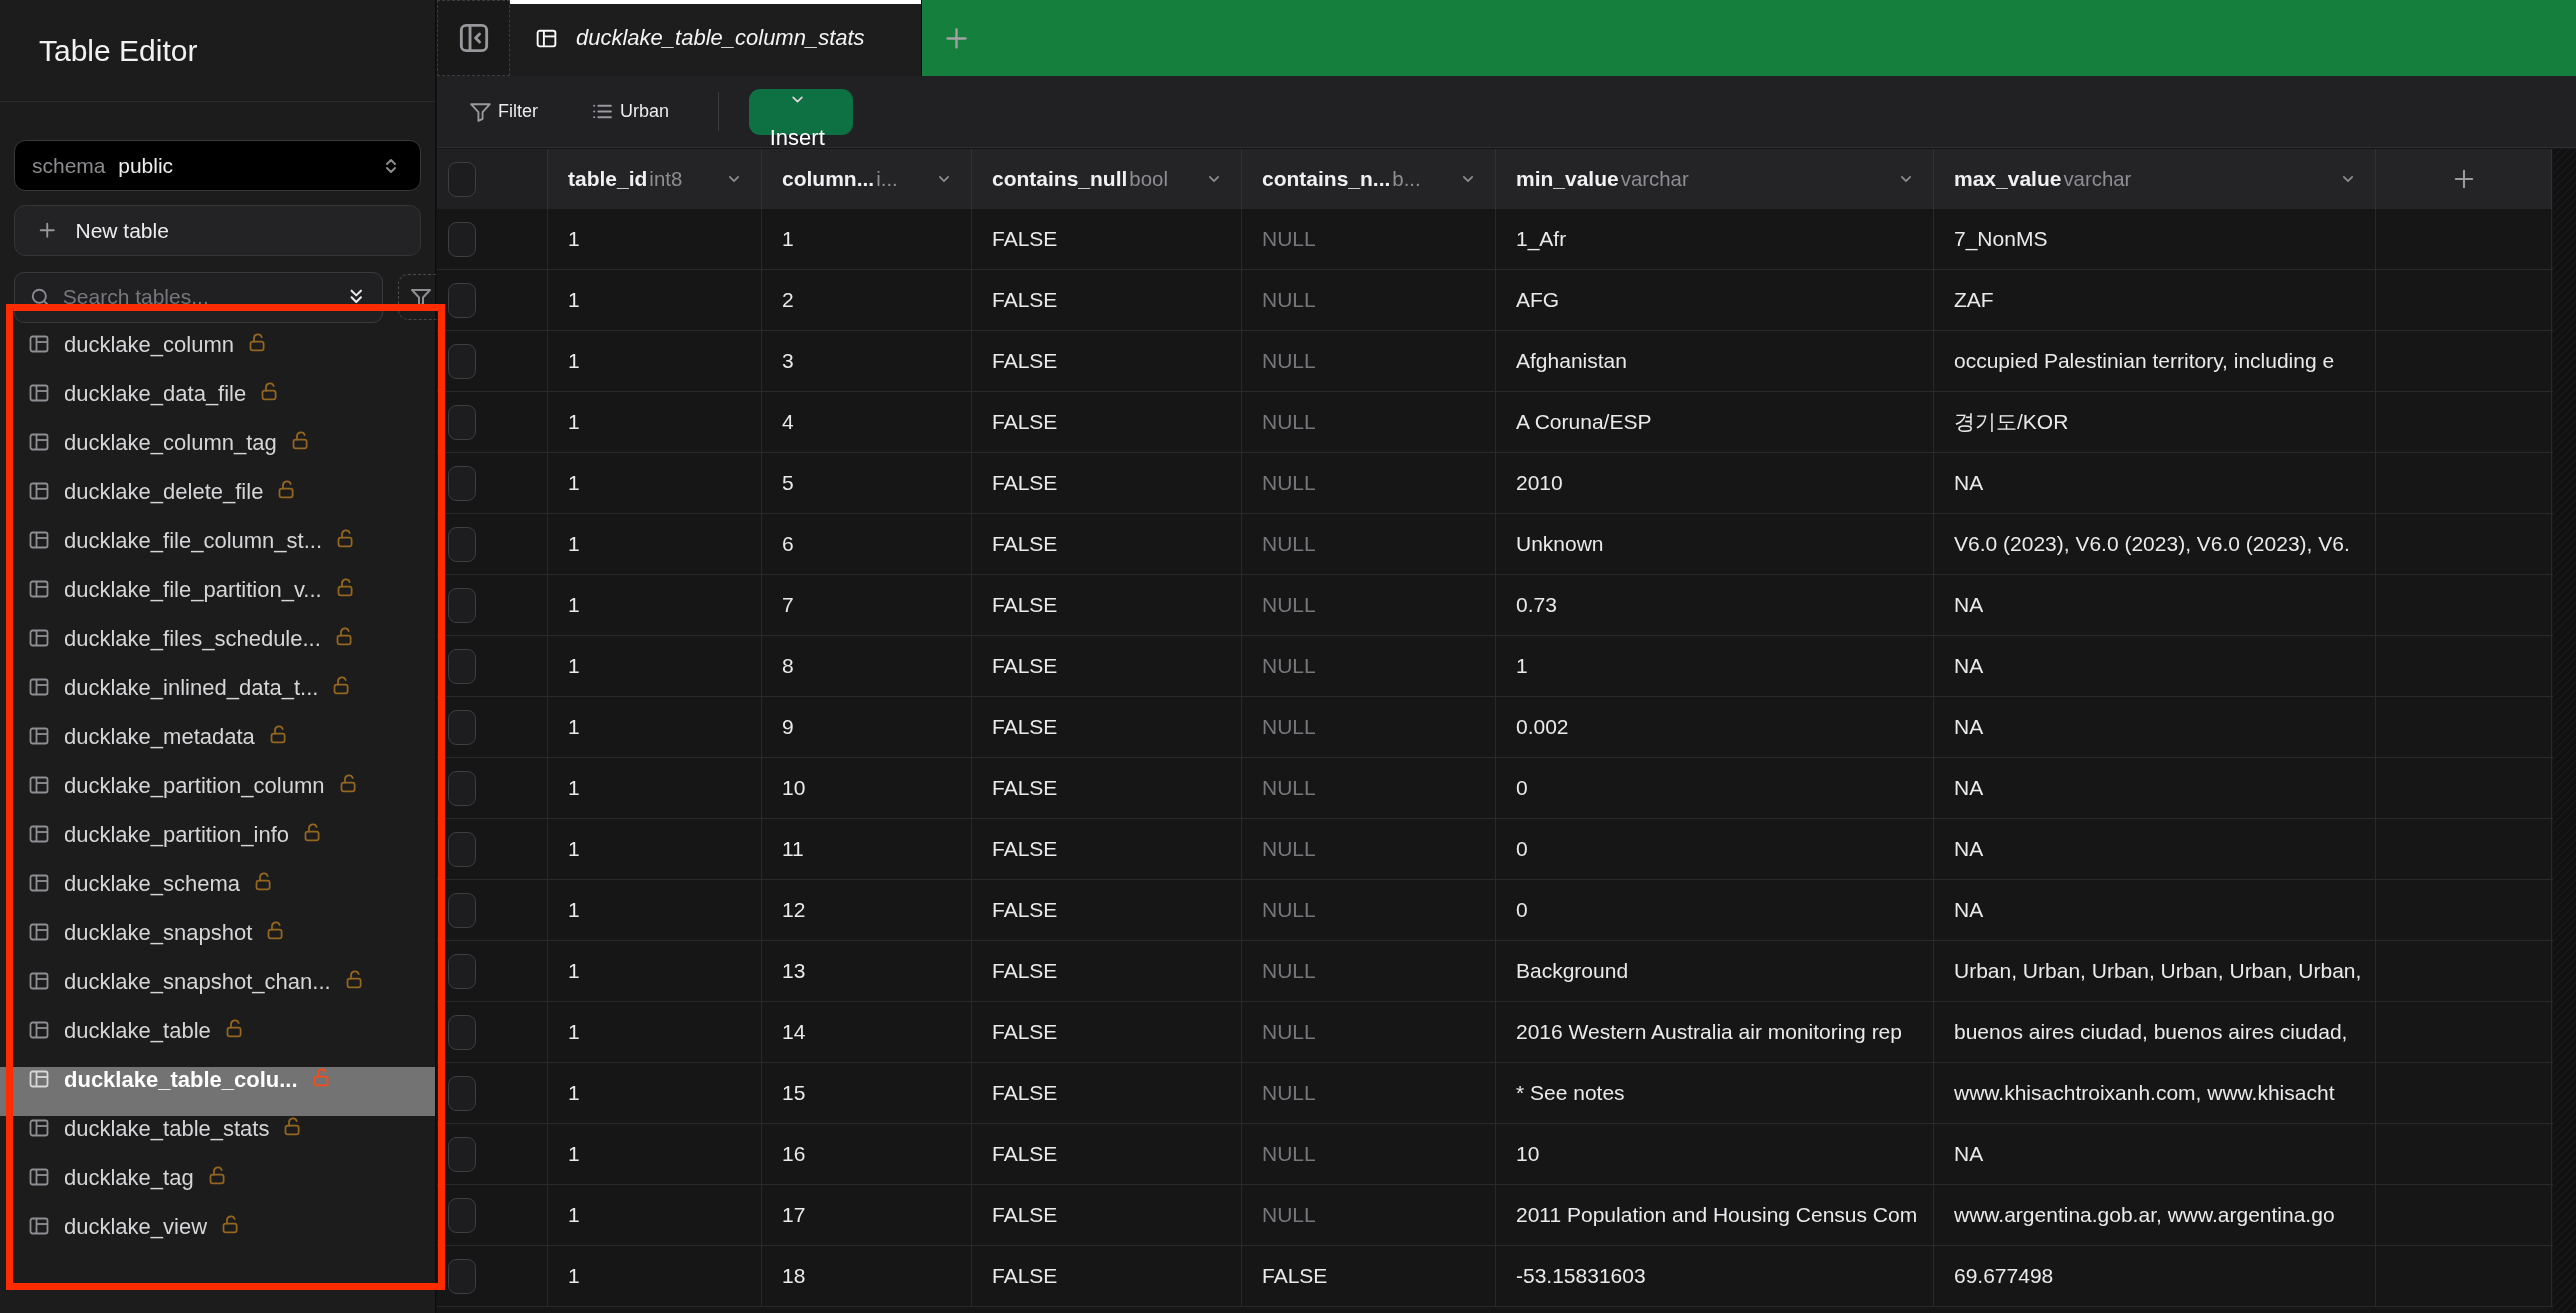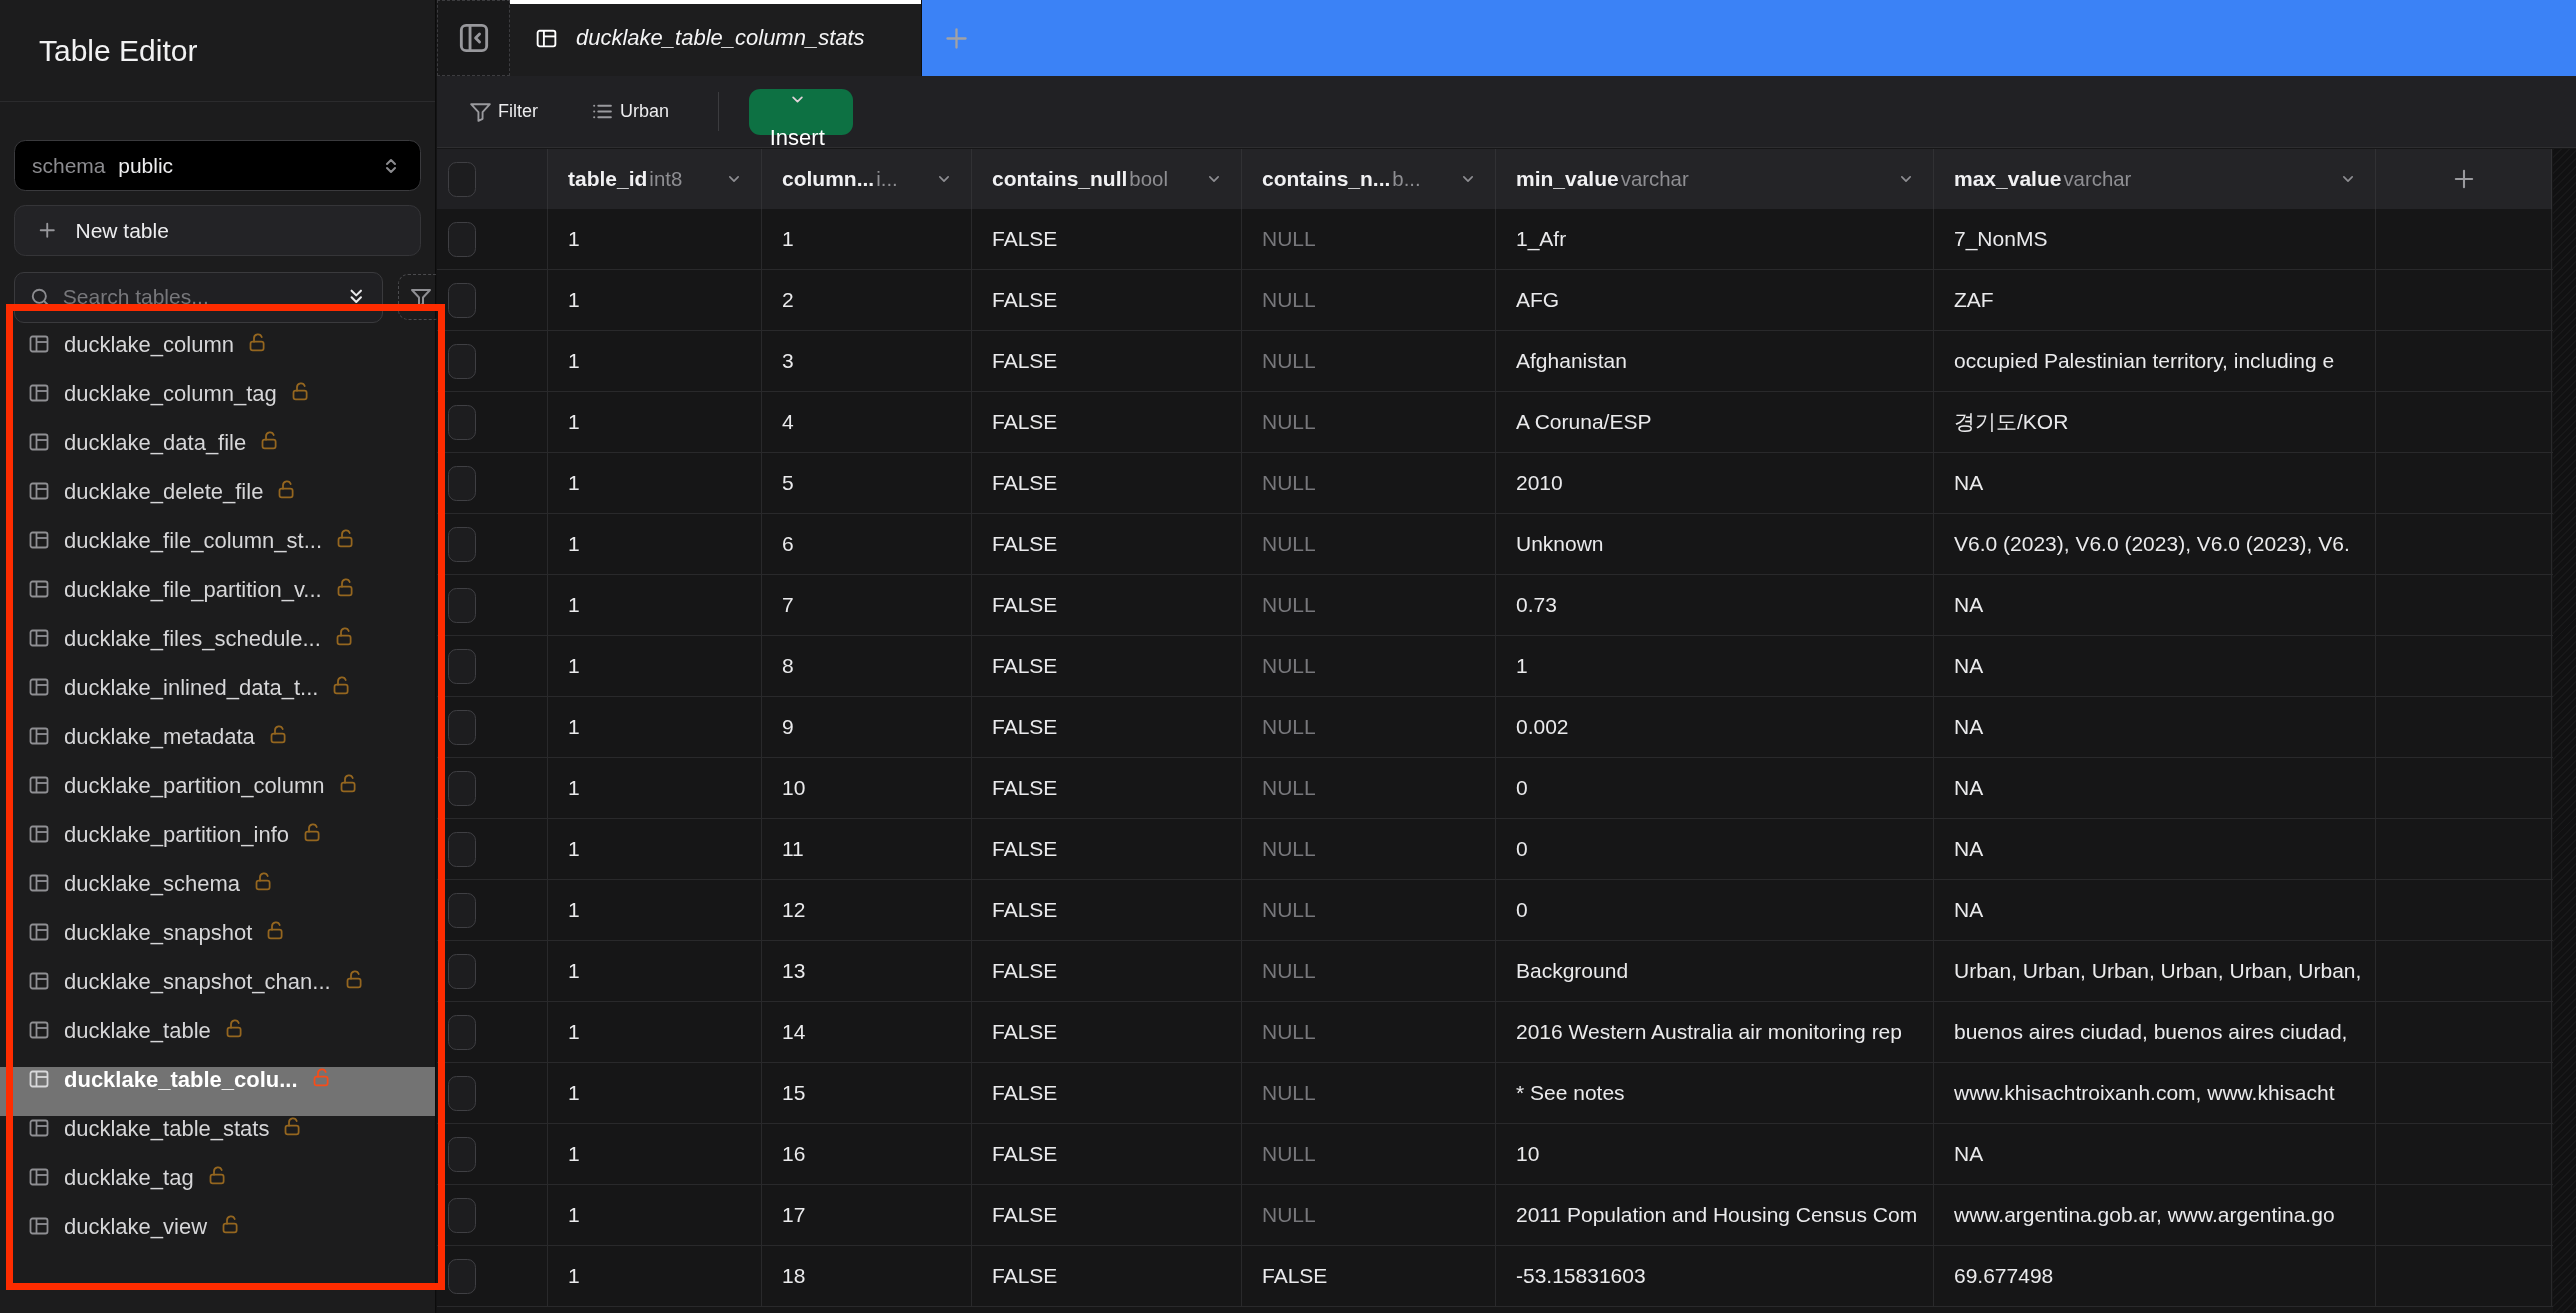--- a/index.html
+++ b/index.html
@@ -38,21 +38,21 @@
   .table-item .t-icon { color:#8f8f93; flex:0 0 auto; }
   .table-item .t-label { color:#d6d6d8; font-size:22px; }
   .table-item .lock { color:#9c6b20; opacity:.95; flex:0 0 auto; }
   .table-item.selected { background:#737373; }
   .table-item.selected .t-label { color:#ffffff; font-weight:700; }
   .table-item.selected .t-icon { color:#d8d8da; }
   .table-item.selected .lock { color:#ff4a14; }
 
   
   .main { position:absolute; left:437px; top:0; width:2139px; height:1313px; background:#161617; }
-  .tabbar { position:absolute; left:0; top:0; width:100%; height:76px; background:#3b82f6; }
+  .tabbar { position:absolute; left:0; top:0; width:100%; height:76px; background:#15803d; }
   .collapse-btn { position:absolute; left:0; top:0; width:73px; height:76px; background:#19191a;
     border:0.7px dashed #3c3c3f; display:flex; align-items:center; justify-content:center; color:#98989c; }
   .tab { position:absolute; left:73px; top:0; width:412px; height:76px; background:#1d1d1e;
     display:flex; align-items:center; padding-left:24px; gap:17px; border-right:0.7px solid #0d0d0e; }
   .tab::before { content:""; position:absolute; left:0; top:0; width:100%; height:3.5px; background:#ffffff; }
   .tab .tab-label { color:#f4f4f5; font-size:22px; font-style:italic; }
   .tab .t-icon { color:#ffffff; }
   .new-tab-btn { position:absolute; left:501px; top:20px; width:37px; height:37px;
     display:flex; align-items:center; justify-content:center; color:#a2a2a5; }
 
@@ -166,38 +166,38 @@
       </div>
 
       <div class="table-item">
         <span class="t-icon">
           <svg width="24" height="24" viewBox="0 0 24 24" fill="none" stroke="currentColor" stroke-width="1.8" stroke-linejoin="round">
             <rect x="3.5" y="4.5" width="17" height="15" rx="2"></rect>
             <line x1="9.5" y1="4.5" x2="9.5" y2="19.5"></line>
             <line x1="9.5" y1="10" x2="20.5" y2="10"></line>
           </svg>
         </span>
+        <span class="t-label">ducklake_data_file</span>
+        <span class="lock">
+          <svg width="21" height="21" viewBox="0 0 24 24" fill="none" stroke="currentColor" stroke-width="2" stroke-linecap="round" stroke-linejoin="round">
+            <rect x="4" y="11" width="15" height="10" rx="2.5"></rect>
+            <path d="M8 11V7a4.5 4.5 0 0 1 8.8-1.2"></path>
+          </svg>
+        </span>
+      </div>
+
+      <div class="table-item">
+        <span class="t-icon">
+          <svg width="24" height="24" viewBox="0 0 24 24" fill="none" stroke="currentColor" stroke-width="1.8" stroke-linejoin="round">
+            <rect x="3.5" y="4.5" width="17" height="15" rx="2"></rect>
+            <line x1="9.5" y1="4.5" x2="9.5" y2="19.5"></line>
+            <line x1="9.5" y1="10" x2="20.5" y2="10"></line>
+          </svg>
+        </span>
         <span class="t-label">ducklake_column_tag</span>
-        <span class="lock">
-          <svg width="21" height="21" viewBox="0 0 24 24" fill="none" stroke="currentColor" stroke-width="2" stroke-linecap="round" stroke-linejoin="round">
-            <rect x="4" y="11" width="15" height="10" rx="2.5"></rect>
-            <path d="M8 11V7a4.5 4.5 0 0 1 8.8-1.2"></path>
-          </svg>
-        </span>
-      </div>
-
-      <div class="table-item">
-        <span class="t-icon">
-          <svg width="24" height="24" viewBox="0 0 24 24" fill="none" stroke="currentColor" stroke-width="1.8" stroke-linejoin="round">
-            <rect x="3.5" y="4.5" width="17" height="15" rx="2"></rect>
-            <line x1="9.5" y1="4.5" x2="9.5" y2="19.5"></line>
-            <line x1="9.5" y1="10" x2="20.5" y2="10"></line>
-          </svg>
-        </span>
-        <span class="t-label">ducklake_data_file</span>
         <span class="lock">
           <svg width="21" height="21" viewBox="0 0 24 24" fill="none" stroke="currentColor" stroke-width="2" stroke-linecap="round" stroke-linejoin="round">
             <rect x="4" y="11" width="15" height="10" rx="2.5"></rect>
             <path d="M8 11V7a4.5 4.5 0 0 1 8.8-1.2"></path>
           </svg>
         </span>
       </div>
 
       <div class="table-item">
         <span class="t-icon">

